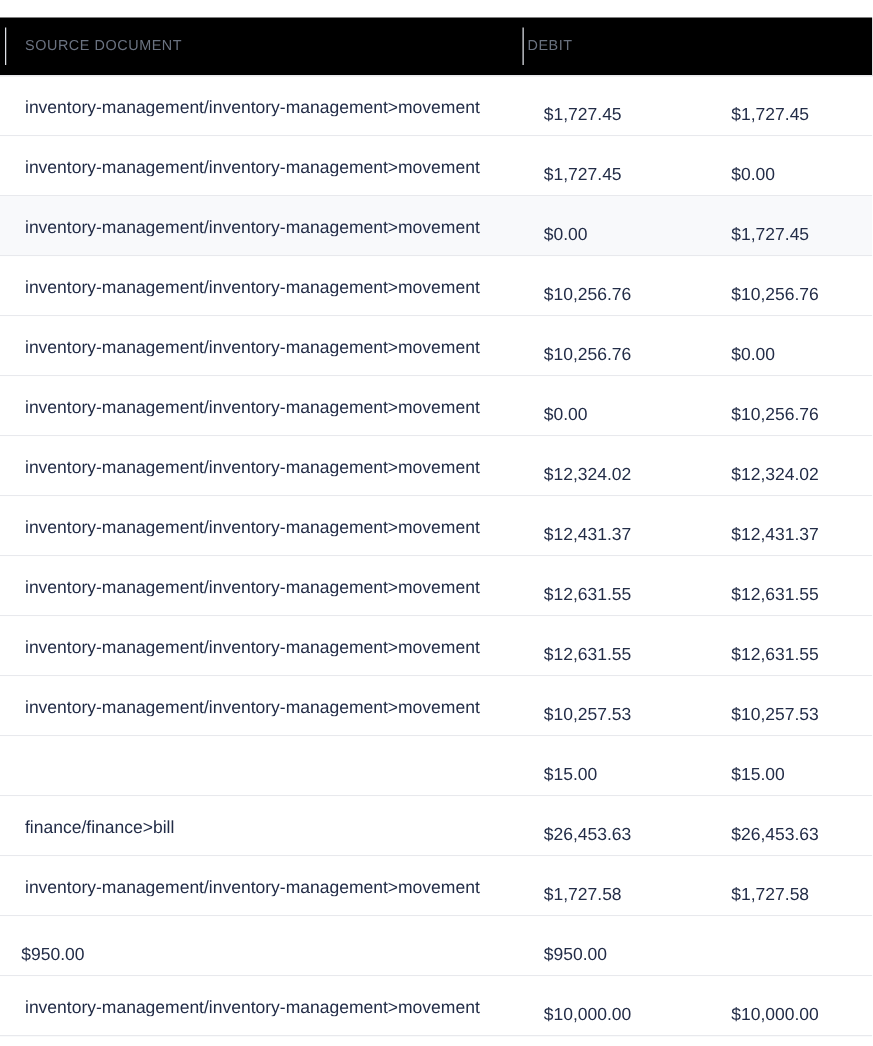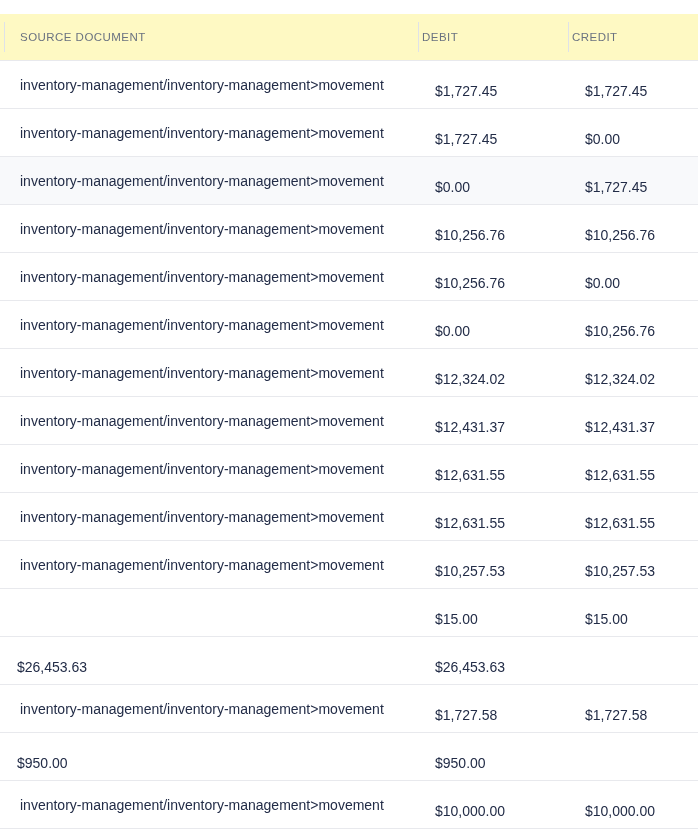--- a/index.html
+++ b/index.html
@@ -15,21 +15,21 @@
     background: #ffffff;
     overflow: hidden;
   }
   .table {
     margin-top: 14px;
     width: 698px;
   }
   .thead {
     display: grid;
     grid-template-columns: 418px 150px 130px;
-    background: #fef9c3;
+    background: #000000;
     height: 46px;
     border-bottom: 1px solid #e8e9ed;
     align-items: center;
   }
   .th {
     position: relative;
     height: 100%;
     display: flex;
     align-items: center;
     font-size: 11.5px;
@@ -80,24 +80,20 @@
   <div class="table">
     <div class="thead">
       <div class="th th-source">
         <span class="vdiv"></span>
         <span>SOURCE DOCUMENT</span>
       </div>
       <div class="th th-debit">
         <span class="vdiv"></span>
         <span>DEBIT</span>
       </div>
-      <div class="th th-credit">
-        <span class="vdiv"></span>
-        <span>CREDIT</span>
-      </div>
     </div>
     <div class="tbody" id="tbody">
         <div class="tr">
           <div class="td td-source">inventory-management/inventory-management&gt;movement</div>
           <div class="td td-debit">$1,727.45</div>
           <div class="td td-credit">$1,727.45</div>
         </div>
         <div class="tr">
           <div class="td td-source">inventory-management/inventory-management&gt;movement</div>
           <div class="td td-debit">$1,727.45</div>
@@ -147,20 +143,21 @@
           <div class="td td-source">inventory-management/inventory-management&gt;movement</div>
           <div class="td td-debit">$10,257.53</div>
           <div class="td td-credit">$10,257.53</div>
         </div>
         <div class="tr">
           <div class="td td-source"></div>
           <div class="td td-debit">$15.00</div>
           <div class="td td-credit">$15.00</div>
         </div>
         <div class="tr">
+          <div class="td td-source">finance/finance&gt;bill</div>
           <div class="td td-debit">$26,453.63</div>
           <div class="td td-credit">$26,453.63</div>
         </div>
         <div class="tr">
           <div class="td td-source">inventory-management/inventory-management&gt;movement</div>
           <div class="td td-debit">$1,727.58</div>
           <div class="td td-credit">$1,727.58</div>
         </div>
         <div class="tr">
           <div class="td td-debit">$950.00</div>

